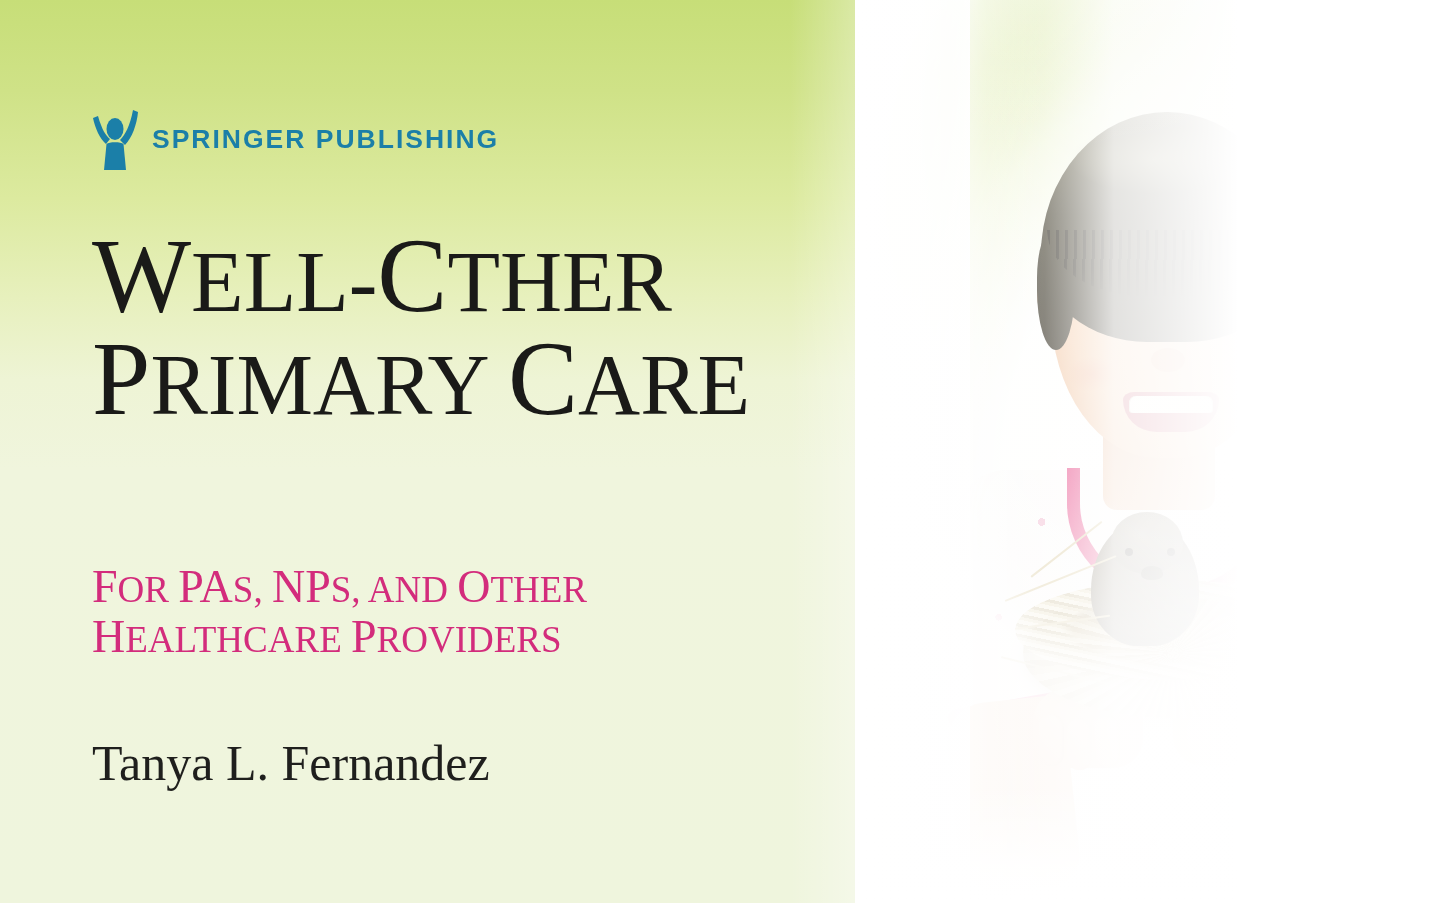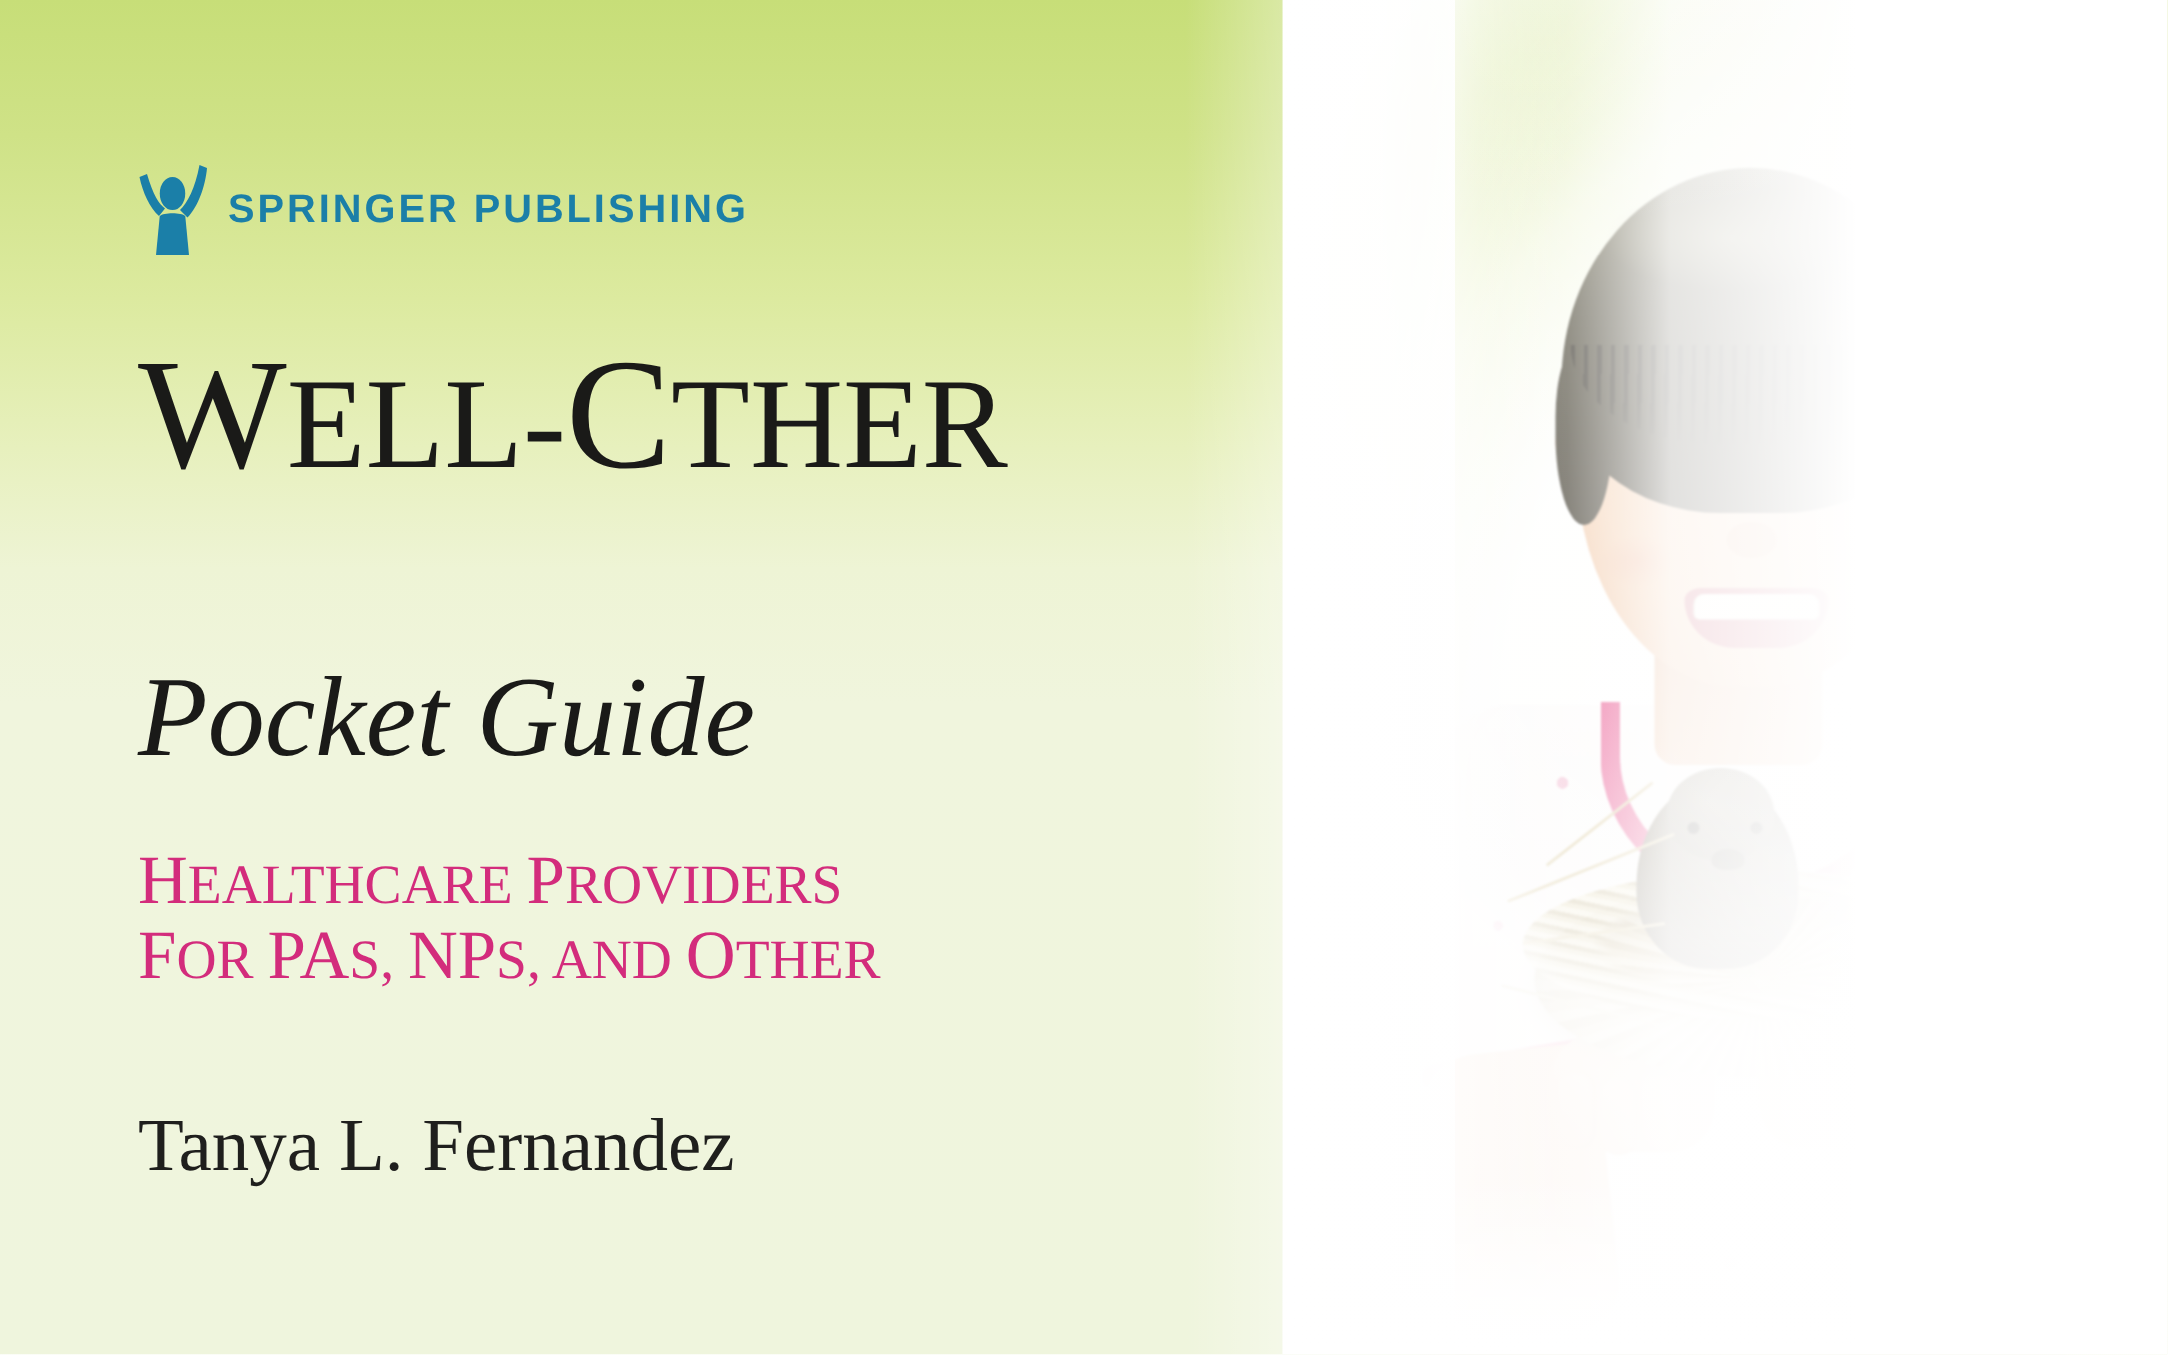--- a/index.html
+++ b/index.html
@@ -345,24 +345,26 @@
       <ellipse cx="23" cy="21" rx="8.5" ry="11" fill="#1b7fa8"></ellipse>
       <path d="M14.5 36 C17 33.5, 29 33.5, 31.5 36 L34 62 L12 62 Z" fill="#1b7fa8"></path>
     </svg>
     <span class="logo-word">SPRINGER PUBLISHING</span>
   </div>
 
   <div class="title" style="z-index:10;">
     <span class="l1">
       <span class="cap">W</span><span class="sc">ELL-</span><span class="cap">C</span><span class="sc">THER</span>
     </span>
+    <span class="l2">
+      <span class="cap">P</span><span class="sc">RIMARY </span><span class="cap">C</span><span class="sc">ARE</span>
+    </span>
   </div>
 
-  <div class="subtitle" style="z-index:10;">Pocket Guide</div>
 
   <div class="audience" style="z-index:10;">
+    <div><span class="cap">F</span><span class="sc">OR </span><span class="cap">PA</span><span class="sc">S, </span><span class="cap">NP</span><span class="sc">S, </span><span class="sc">AND </span><span class="cap">O</span><span class="sc">THER</span></div>
     <div><span class="cap">H</span><span class="sc">EALTHCARE </span><span class="cap">P</span><span class="sc">ROVIDERS</span></div>
-    <div><span class="cap">F</span><span class="sc">OR </span><span class="cap">PA</span><span class="sc">S, </span><span class="cap">NP</span><span class="sc">S, </span><span class="sc">AND </span><span class="cap">O</span><span class="sc">THER</span></div>
   </div>
 
   <div class="author" style="z-index:10;">Tanya L. Fernandez</div>
 
 </div>
 
 </body></html>

